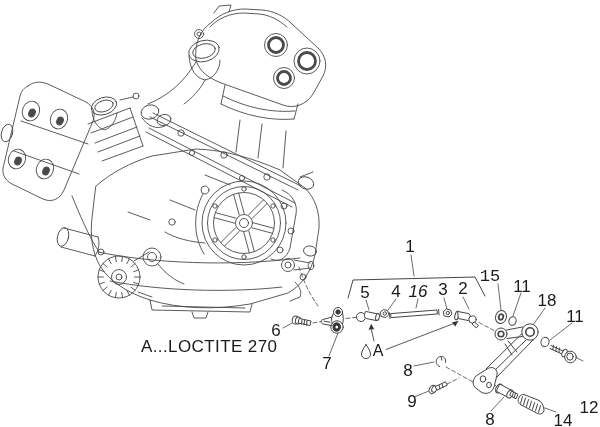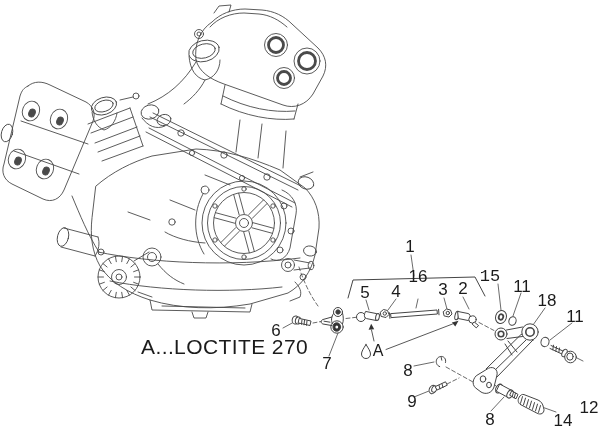--- a/index.html
+++ b/index.html
@@ -1,21 +1,21 @@
 <!DOCTYPE html>
 <html><head>
 <meta charset="utf-8">
 <style>
   html,body{margin:0;padding:0;background:#fff;}
   .stage{position:relative;width:600px;height:427px;background:#ffffff;overflow:hidden;
          font-family:"Liberation Sans",sans-serif;}
   .stage svg{position:absolute;left:0;top:0;}
   .callout{position:absolute;transform:translate(-50%,-50%);font-size:17px;line-height:1;
            color:#1b1b1b;white-space:nowrap;}
-  .note{position:absolute;transform:translate(0,-50%);font-size:21px;letter-spacing:.4px;
+  .note{position:absolute;transform:translate(0,-50%);font-size:17px;letter-spacing:.4px;
         color:#1b1b1b;white-space:nowrap;}
   .amark{position:absolute;transform:translate(-50%,-50%);font-size:16px;color:#1b1b1b;}
 </style>
 </head>
 <body>
 
 <div class="stage">
 
   <svg width="600" height="427" viewBox="0 0 600 427">
 
@@ -252,19 +252,19 @@
       <div class="callout" style="left: 327px; top: 363px;">7</div>
       <div class="callout" style="left: 408px; top: 370px;">8</div>
       <div class="callout" style="left: 412px; top: 401px;">9</div>
       <div class="callout" style="left: 490px; top: 419px;">8</div>
       <div class="callout" style="left: 522px; top: 286px;">11</div>
       <div class="callout" style="left: 575px; top: 316px;">11</div>
       <div class="callout" style="left: 589px; top: 367px; margin-top: 40px;">12</div>
       <div class="callout" style="left: 547px; top: 300px;">18</div>
       <div class="callout" style="left: 563px; top: 420px;">14</div>
       <div class="callout" style="left: 490px; top: 276px; font-family: Liberation Mono, monospace;">15</div>
-      <div class="callout" style="left: 418px; top: 276px;">16</div>
+      <div class="callout" style="left: 418px; top: 291px; font-style: italic;">16</div>
     </div>
 
   <div class="note" style="left:141px;top:347px;">A...LOCTITE 270</div>
 
   <div class="amark" style="left:378px;top:351px;">A</div>
 </div>
 
 </body></html>

